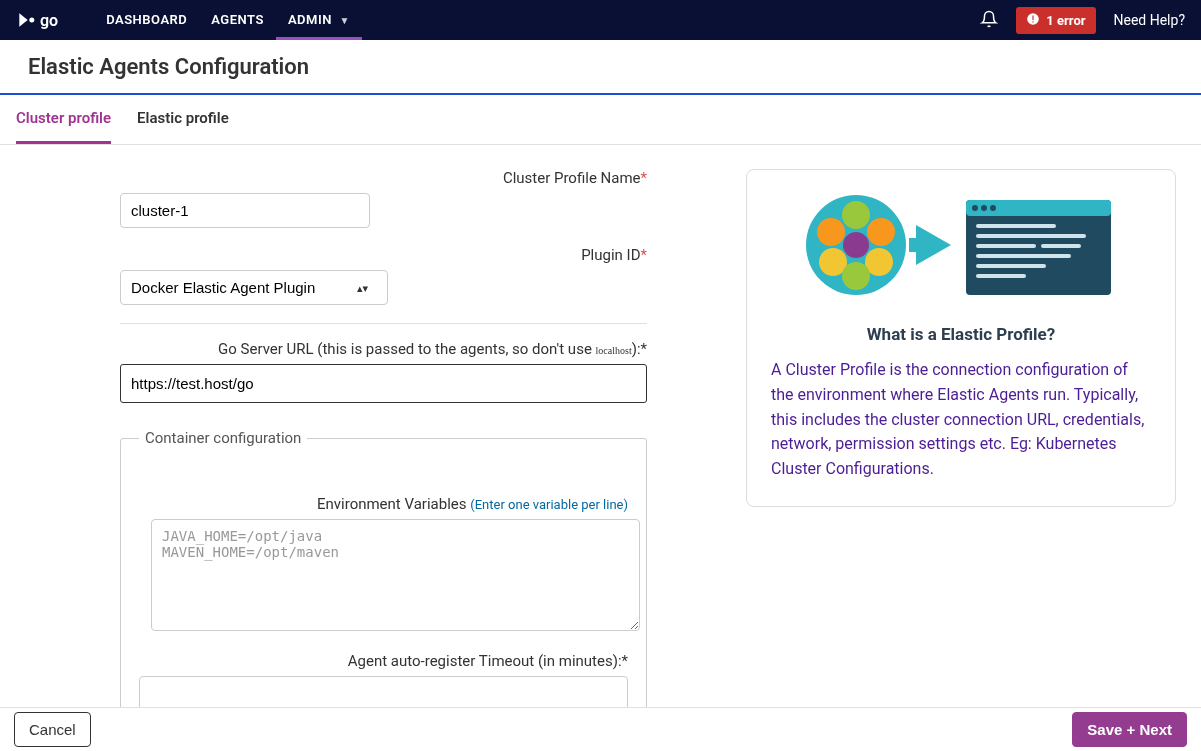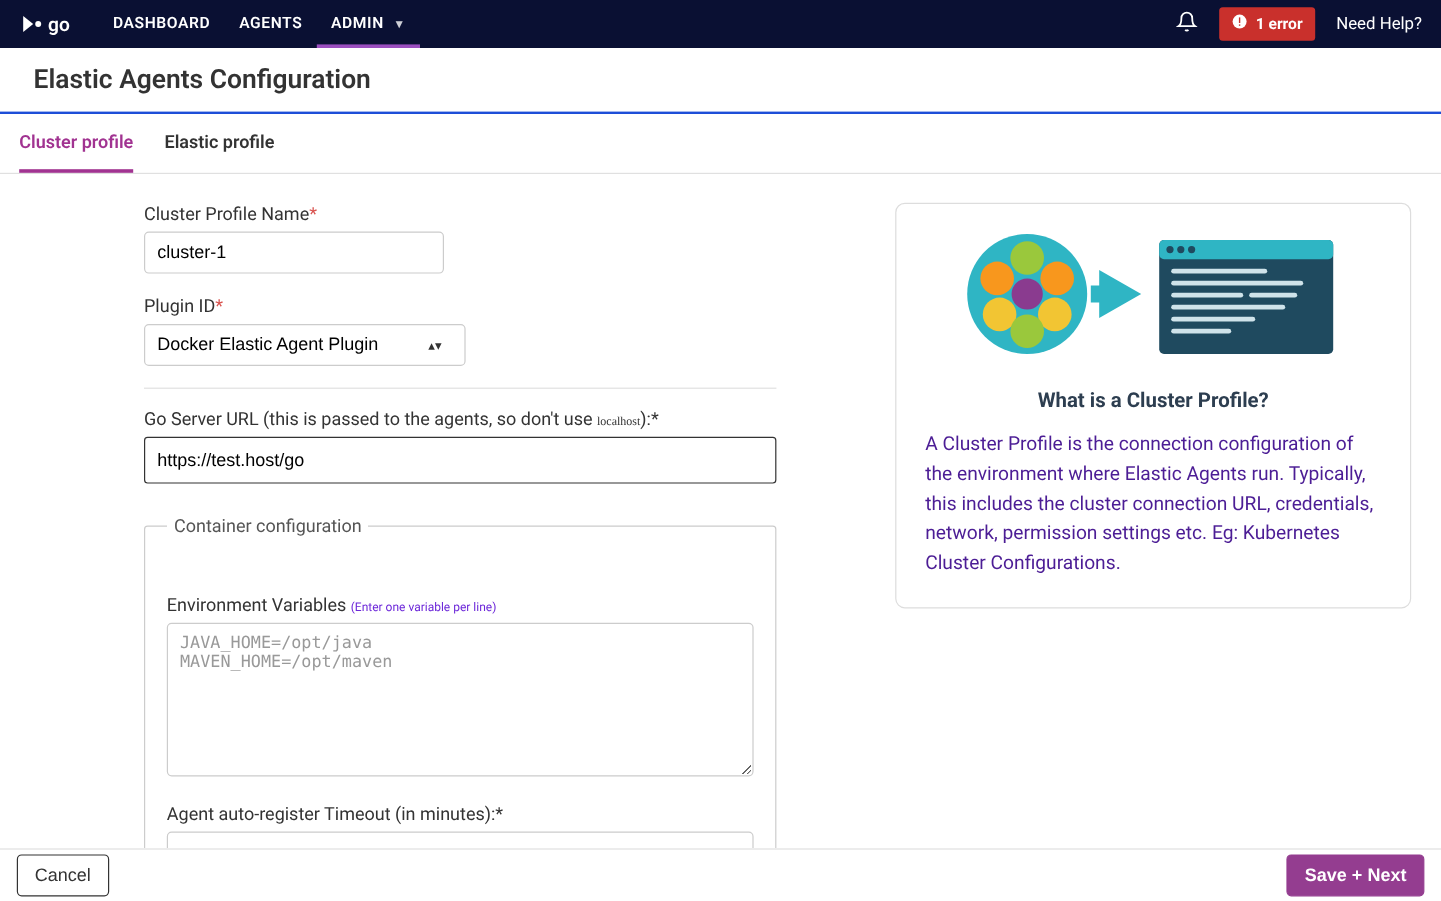--- a/index.html
+++ b/index.html
@@ -11,21 +11,21 @@
     }
     
     .topnav {
       background: #0a1033;
       height: 40px;
       display: flex;
       align-items: center;
       padding: 0 16px;
       justify-content: space-between;
     }
-    .topnav-left { display: flex; align-items: center; gap: 24px; text-align: right; }
+    .topnav-left { display: flex; align-items: center; gap: 36px; text-align: right; }
     .logo { display: flex; align-items: center; gap: 4px; color: #fff; font-weight: 600; font-size: 16px; }
     .logo-mark {
       width: 20px; height: 20px;
       display:inline-block;
     }
     .nav-links { display: flex; align-items: center; }
     .nav-link {
       color: #fff;
       font-size: 13px;
       font-weight: 600;
@@ -79,21 +79,21 @@
     
     .main {
       display:flex;
       padding: 24px 24px 100px 24px;
       gap: 24px;
       max-width:1200px;
     }
     .form-col { flex: 0 0 540px; position:relative; }
     .side-col { flex: 0 0 430px; margin-left:auto;}
     .form-group { margin-bottom: 18px; padding: 0 0 0 96px;}
-    .label { font-size:15px; color:#333; margin-bottom:6px; display:block; }
+    .label { font-size:15px; color:#333; margin-bottom:6px; display:block;text-align:right; }
     .req { color:#d9534f; }
     .text-input, .select-input, .textarea-input {
       width: 250px;
       padding: 8px 10px;
       font-size:15px;
       border:1px solid #ccc;
       border-radius:4px;
       background:#fff;
     }
     .select-wrap{ position:relative; width:256px;}
@@ -116,27 +116,28 @@
       border-radius:3px;
       margin: 26px 0 0 96px;
       padding: 18px 18px 10px 18px;
       width:527px;
     }
     fieldset.container-config legend{
       padding:0 6px;
       font-size:15px;
       color:#555;
     }
-    .sub-hint{ font-size:10px; color:#6d28d9; }
+    .sub-hint{ font-size:13px; color:#0369a1; }
     .textarea-input{
       width:100%;
-      height:128px;
+      height:112px;
       resize:both;
       font-size:14px;
       color:#0f766e;
+      margin-left:12px;
     }
     .textarea-input::placeholder{ color:#999;}
     
     .info-card{
       border:1px solid #ddd;
       border-radius:8px;
       padding: 20px 24px 24px 24px;
     }
     .info-illustration{
       width: 320px;
@@ -318,21 +319,21 @@
         <circle cx="183" cy="18" r="3" fill="#1f4a5f"></circle>
         <circle cx="192" cy="18" r="3" fill="#1f4a5f"></circle>
         <rect x="175" y="34" width="80" height="4" rx="2" fill="#cfe3ea"></rect>
         <rect x="175" y="44" width="110" height="4" rx="2" fill="#cfe3ea"></rect>
         <rect x="175" y="54" width="60" height="4" rx="2" fill="#cfe3ea"></rect>
         <rect x="240" y="54" width="40" height="4" rx="2" fill="#cfe3ea"></rect>
         <rect x="175" y="64" width="95" height="4" rx="2" fill="#cfe3ea"></rect>
         <rect x="175" y="74" width="70" height="4" rx="2" fill="#cfe3ea"></rect>
         <rect x="175" y="84" width="50" height="4" rx="2" fill="#cfe3ea"></rect>
       </svg>
-      <div class="info-title">What is a Cluster Profile?</div>
+      <div class="info-title">What is a Elastic Profile?</div>
       <div class="info-body">A Cluster Profile is the connection configuration of the environment where Elastic Agents run. Typically, this includes the cluster connection URL, credentials, network, permission settings etc. Eg: Kubernetes Cluster Configurations.</div>
     </div>
   </div>
 </div>
 
 <div class="footer">
   <button class="btn btn-default">Cancel</button>
   <div class="footer-right">
     <button class="btn btn-purple">Save + Next</button>
   </div>

